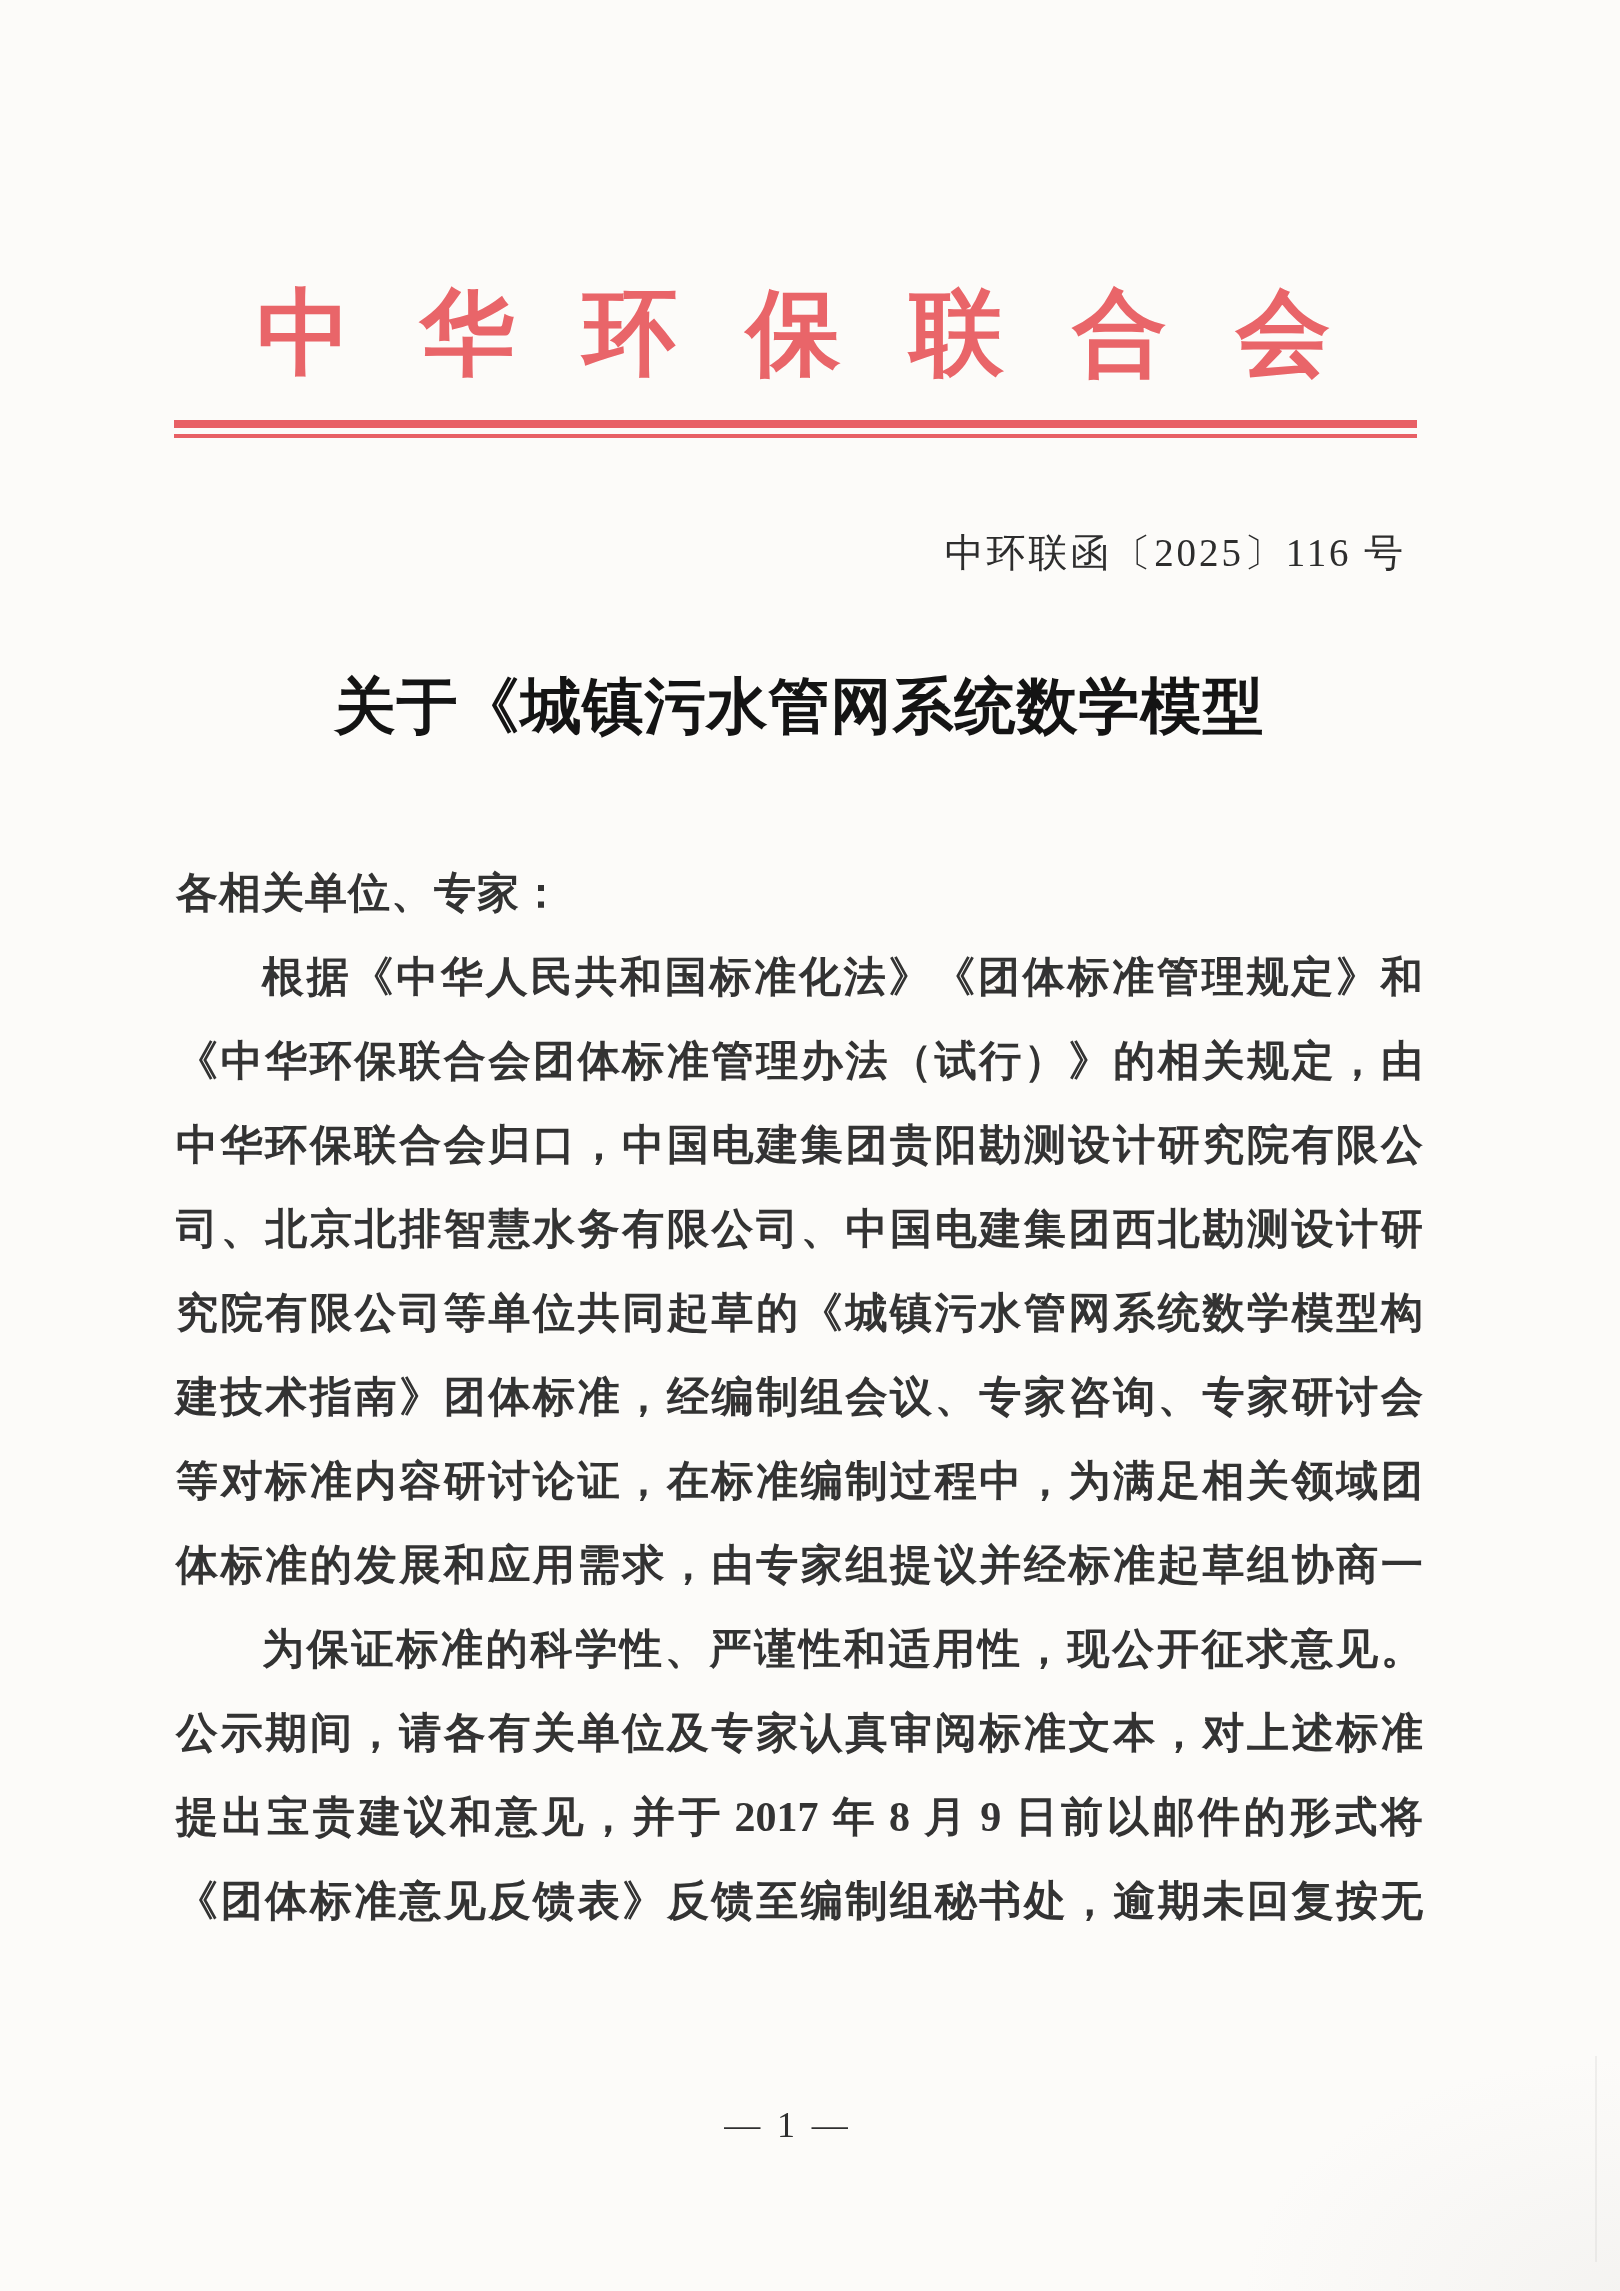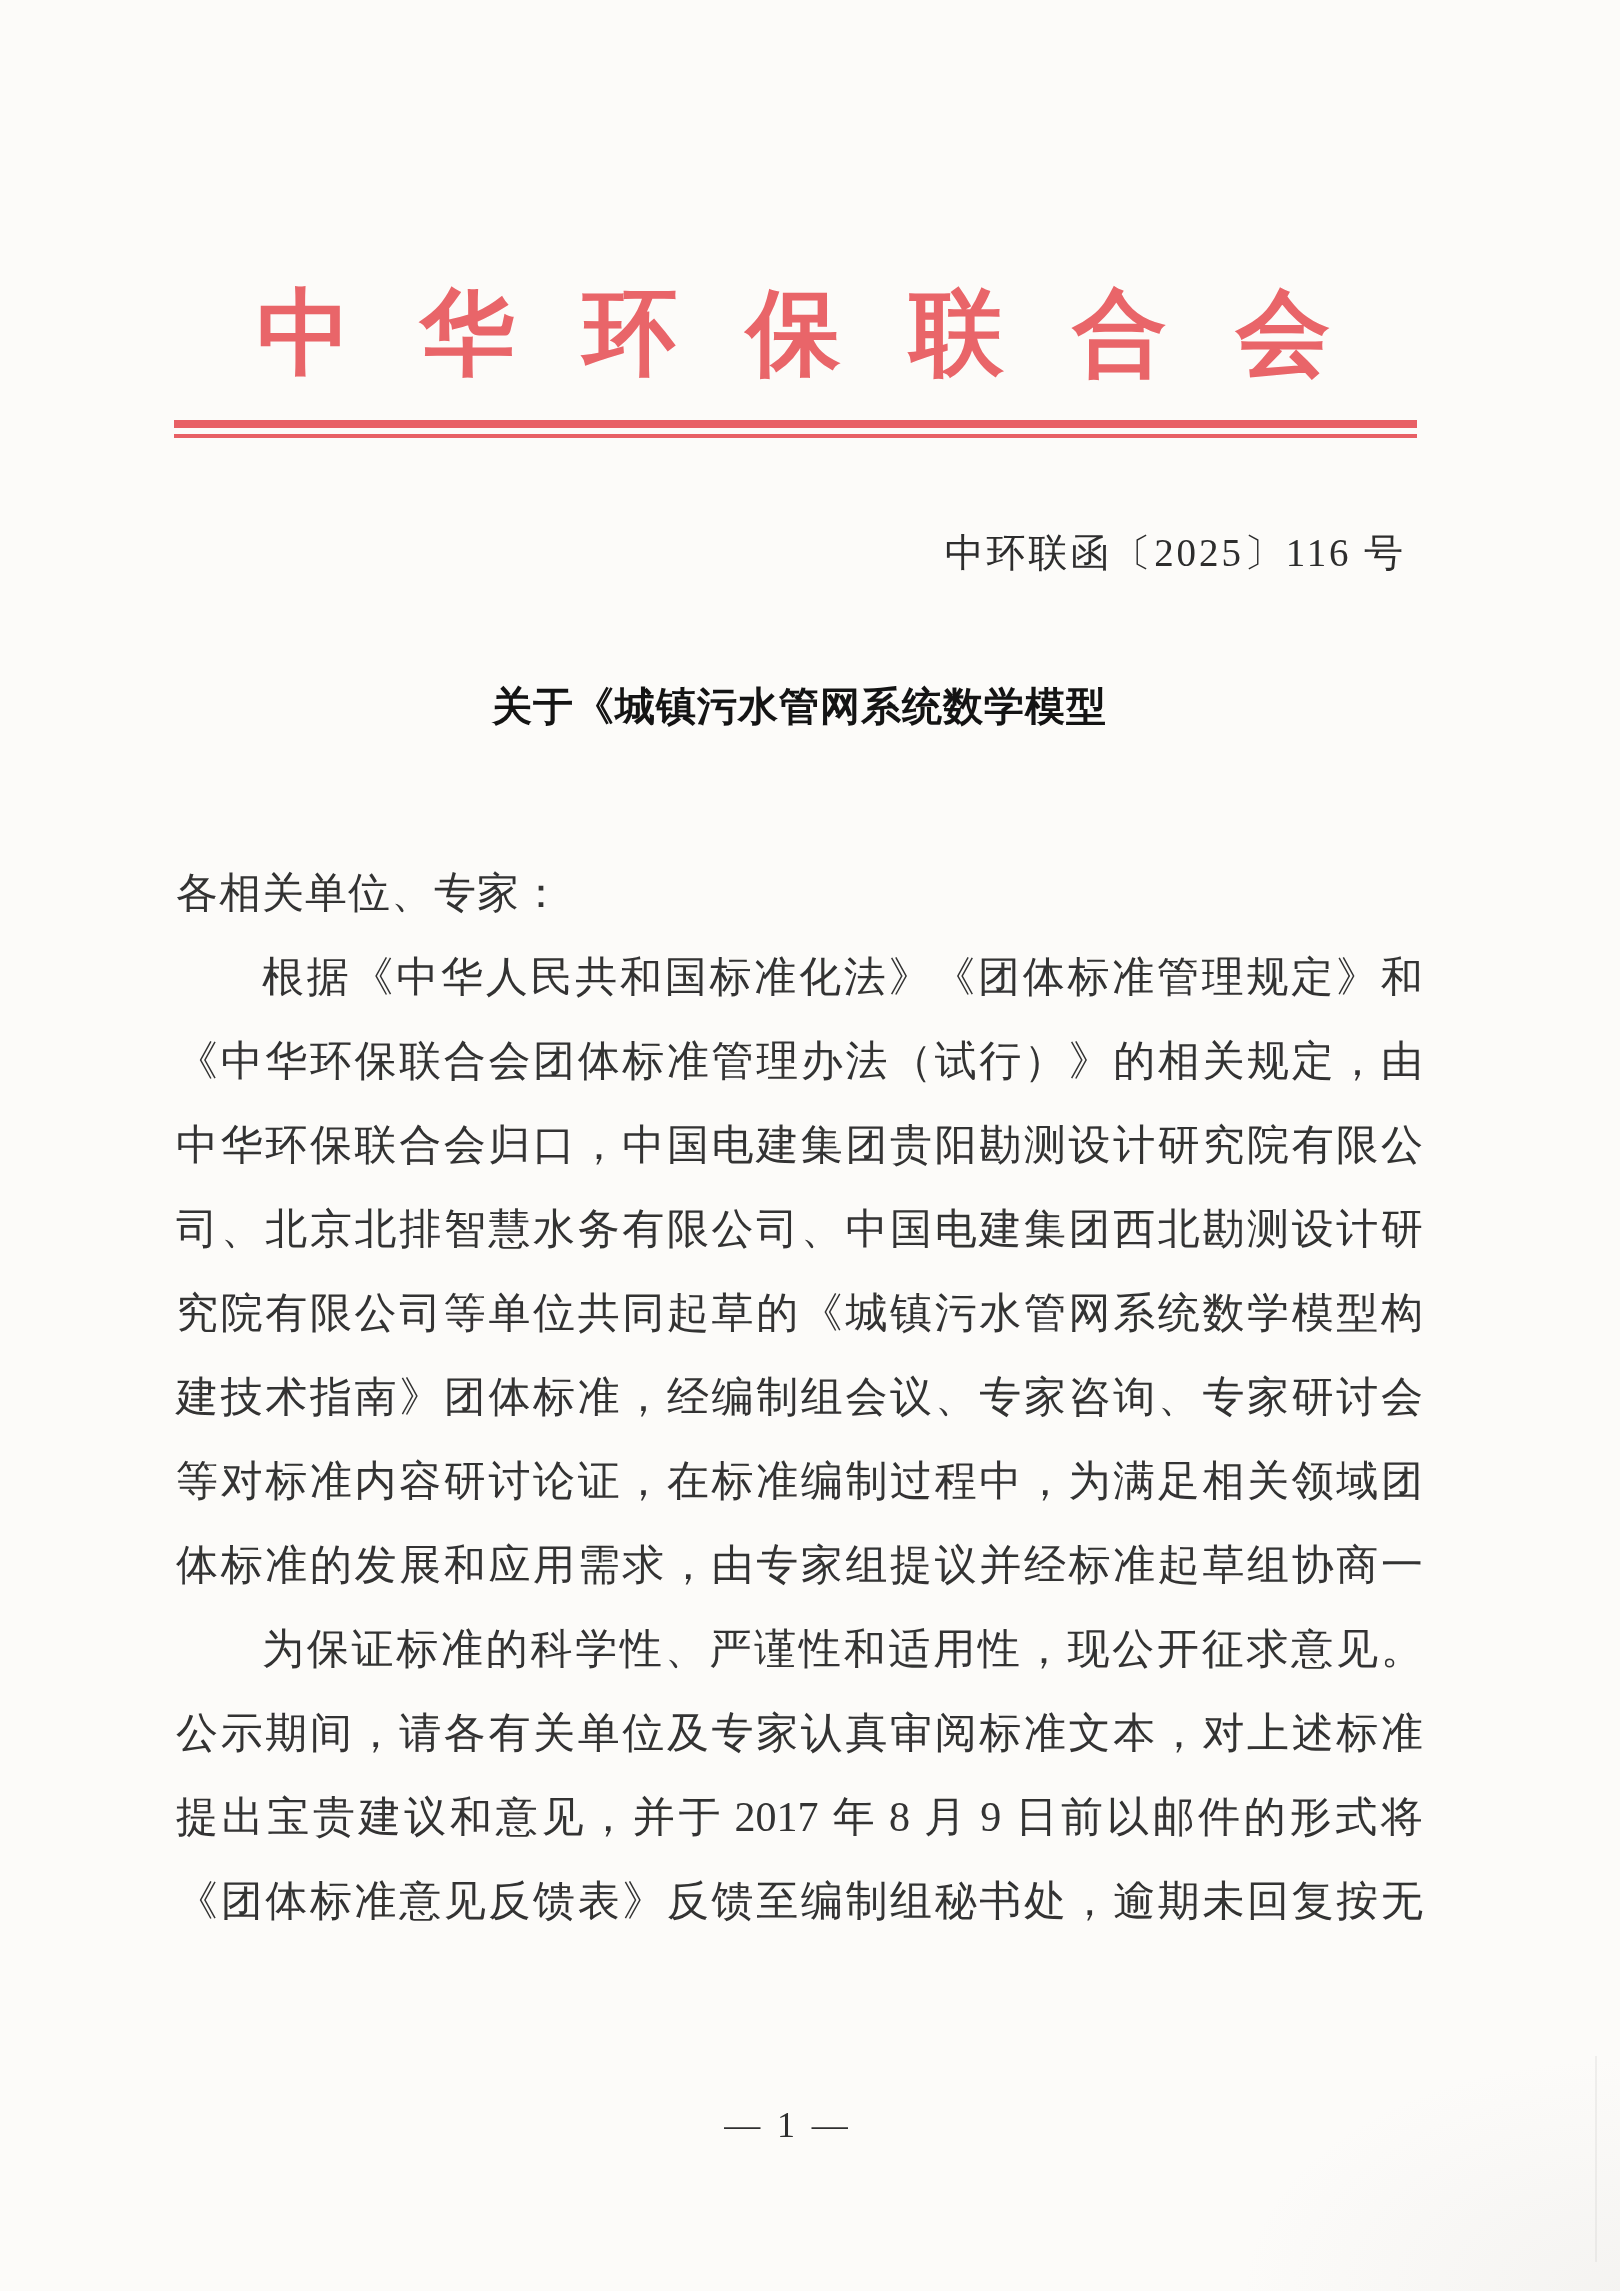--- a/index.html
+++ b/index.html
@@ -69,35 +69,36 @@
     margin-left: 8px;
   }
 
   
   .doc-title {
     position: absolute;
     left: 176px;
     top: 674px;
     width: 1247px;
     text-align: center;
-    font-size: 40px;
+    font-size: 61px;
     line-height: 66px;
     font-weight: 700;
     color: #141414;
     letter-spacing: 1px;
   }
 
   
   .body-text {
     position: absolute;
     left: 176px;
     top: 851px;
     width: 1247px;
     font-size: 42px;
     color: #333333;
+    font-weight: bold;
   }
   .line {
     height: 84px;
     line-height: 84px;
     letter-spacing: 1px;
     white-space: nowrap;
   }
   .line.indent { padding-left: 86px; }
   .fill {
     display: flex;

